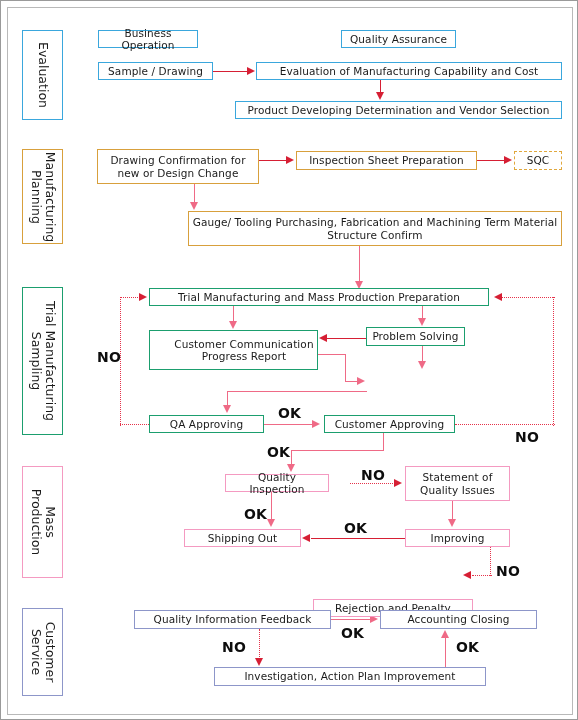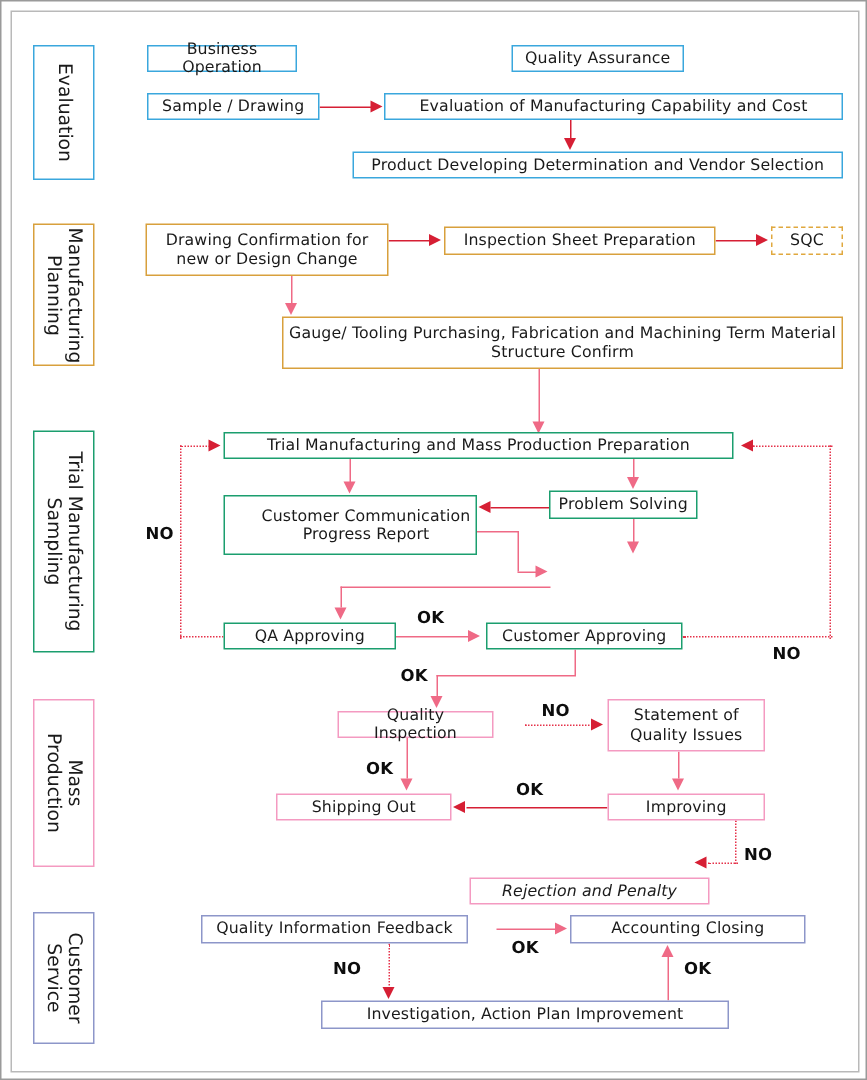--- a/index.html
+++ b/index.html
@@ -83,21 +83,21 @@
   .ah.l{border-top:4.5px solid transparent;border-bottom:4.5px solid transparent;border-right:8px solid #d61f34;}
   .ah.d{border-left:4.5px solid transparent;border-right:4.5px solid transparent;border-top:8px solid #d61f34;}
   .ah.u{border-left:4.5px solid transparent;border-right:4.5px solid transparent;border-bottom:8px solid #d61f34;}
   .ah.pink.r{border-left-color:#ef6a86;}
   .ah.pink.d{border-top-color:#ef6a86;}
   .ah.pink.u{border-bottom-color:#ef6a86;}
 
   
   .elabel{
     position:absolute;
-    font-size:11px;
+    font-size:14px;
     font-weight:bold;
     color:#0d0d0d;
     z-index:5;
     white-space:nowrap;
     letter-spacing:0.2px;
   }
 </style>
 </head>
 <body>
 
@@ -239,21 +239,21 @@
 
   <div class="node c-pink" style="left:404px;top:465px;width:105px;height:35px;flex-direction:column;">
     <span>Statement of</span>
     <span>Quality Issues</span>
   </div>
 
   <div class="node c-pink" style="left:183px;top:528px;width:117px;height:18px;">Shipping Out</div>
 
   <div class="node c-pink" style="left:404px;top:528px;width:105px;height:18px;">Improving</div>
 
-  <div class="node c-pink" style="left:312px;top:584px;width:160px;height:18px;font-style:italic;">Rejection and Penalty</div>
+  <div class="node c-pink" style="left:312px;top:598px;width:160px;height:18px;">Rejection and Penalty</div>
 
   <div class="ln h dash s-dashred" style="left:349px;top:482px;width:44px;"></div>
   <div class="ah r" style="left:393px;top:477.5px;"></div>
   <div class="elabel" style="left:360px;top:466px;">NO</div>
 
   <div class="ln v s-pink" style="left:270px;top:491px;height:27px;"></div>
   <div class="ah pink d" style="left:265.5px;top:518px;"></div>
   <div class="elabel" style="left:243px;top:505px;">OK</div>
 
   <div class="ln v s-pink" style="left:451px;top:500px;height:18px;"></div>
@@ -261,21 +261,21 @@
 
   <div class="ln h s-red" style="left:310px;top:537px;width:94px;"></div>
   <div class="ah l" style="left:301px;top:532.5px;"></div>
   <div class="elabel" style="left:343px;top:519px;">OK</div>
 
   <div class="ln v dash s-dashred" style="left:489px;top:546px;height:28px;"></div>
   <div class="ln h dash s-dashred" style="left:471px;top:574px;width:19px;"></div>
   <div class="ah l" style="left:462px;top:569.5px;"></div>
   <div class="elabel" style="left:495px;top:562px;">NO</div>
 
-  <div class="node c-slate" style="left:133px;top:609px;width:178px;height:19px;">Quality Information Feedback</div>
+  <div class="node c-slate" style="left:133px;top:609px;width:197px;height:19px;">Quality Information Feedback</div>
 
   <div class="node c-slate" style="left:379px;top:609px;width:157px;height:19px;">Accounting Closing</div>
 
   <div class="node c-slate" style="left:213px;top:666px;width:272px;height:19px;">Investigation, Action Plan Improvement</div>
 
   <div class="ln h s-pink" style="left:330px;top:618px;width:40px;"></div>
   <div class="ah pink r" style="left:369px;top:613.5px;"></div>
   <div class="elabel" style="left:340px;top:624px;">OK</div>
 
   <div class="ln v dash s-dashred" style="left:258px;top:628px;height:29px;"></div>

